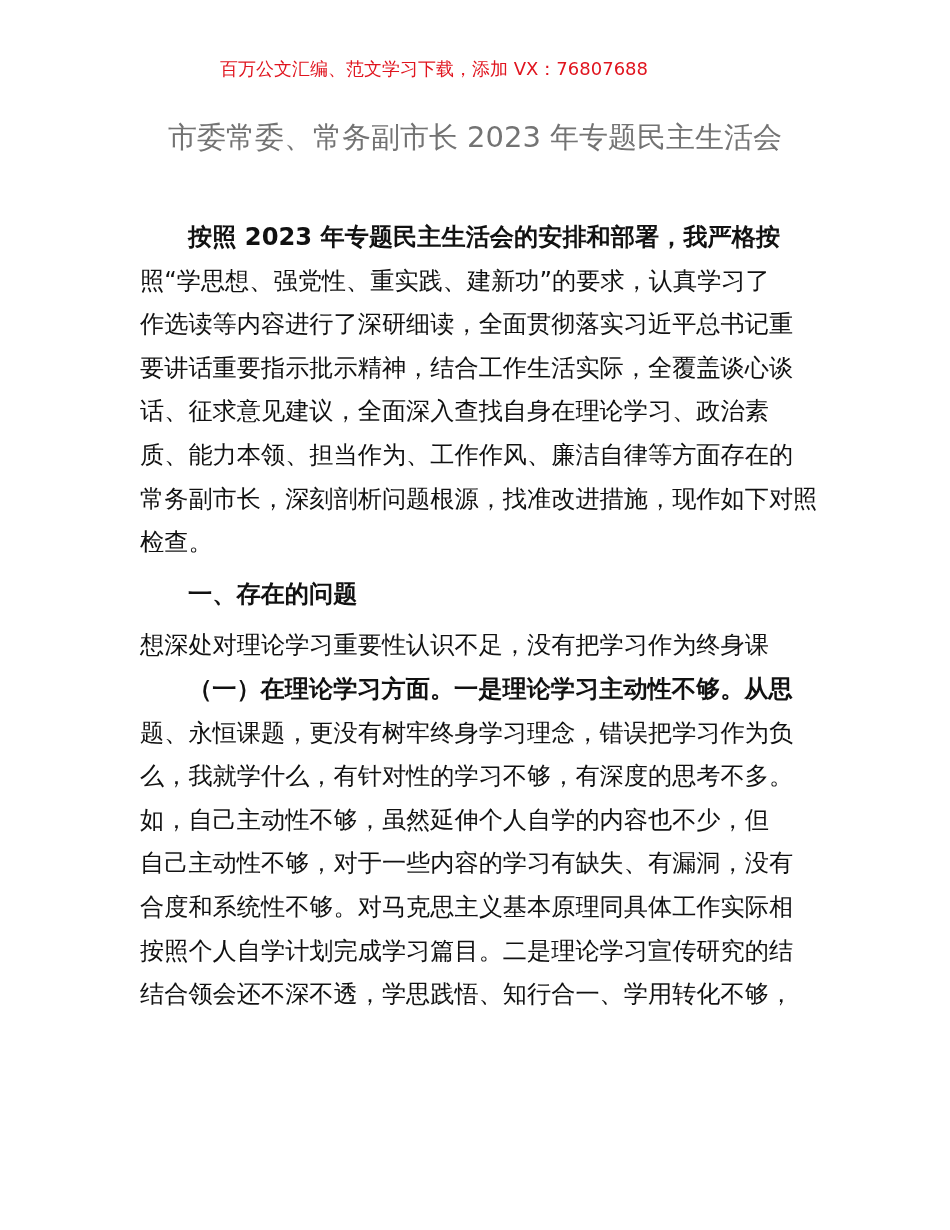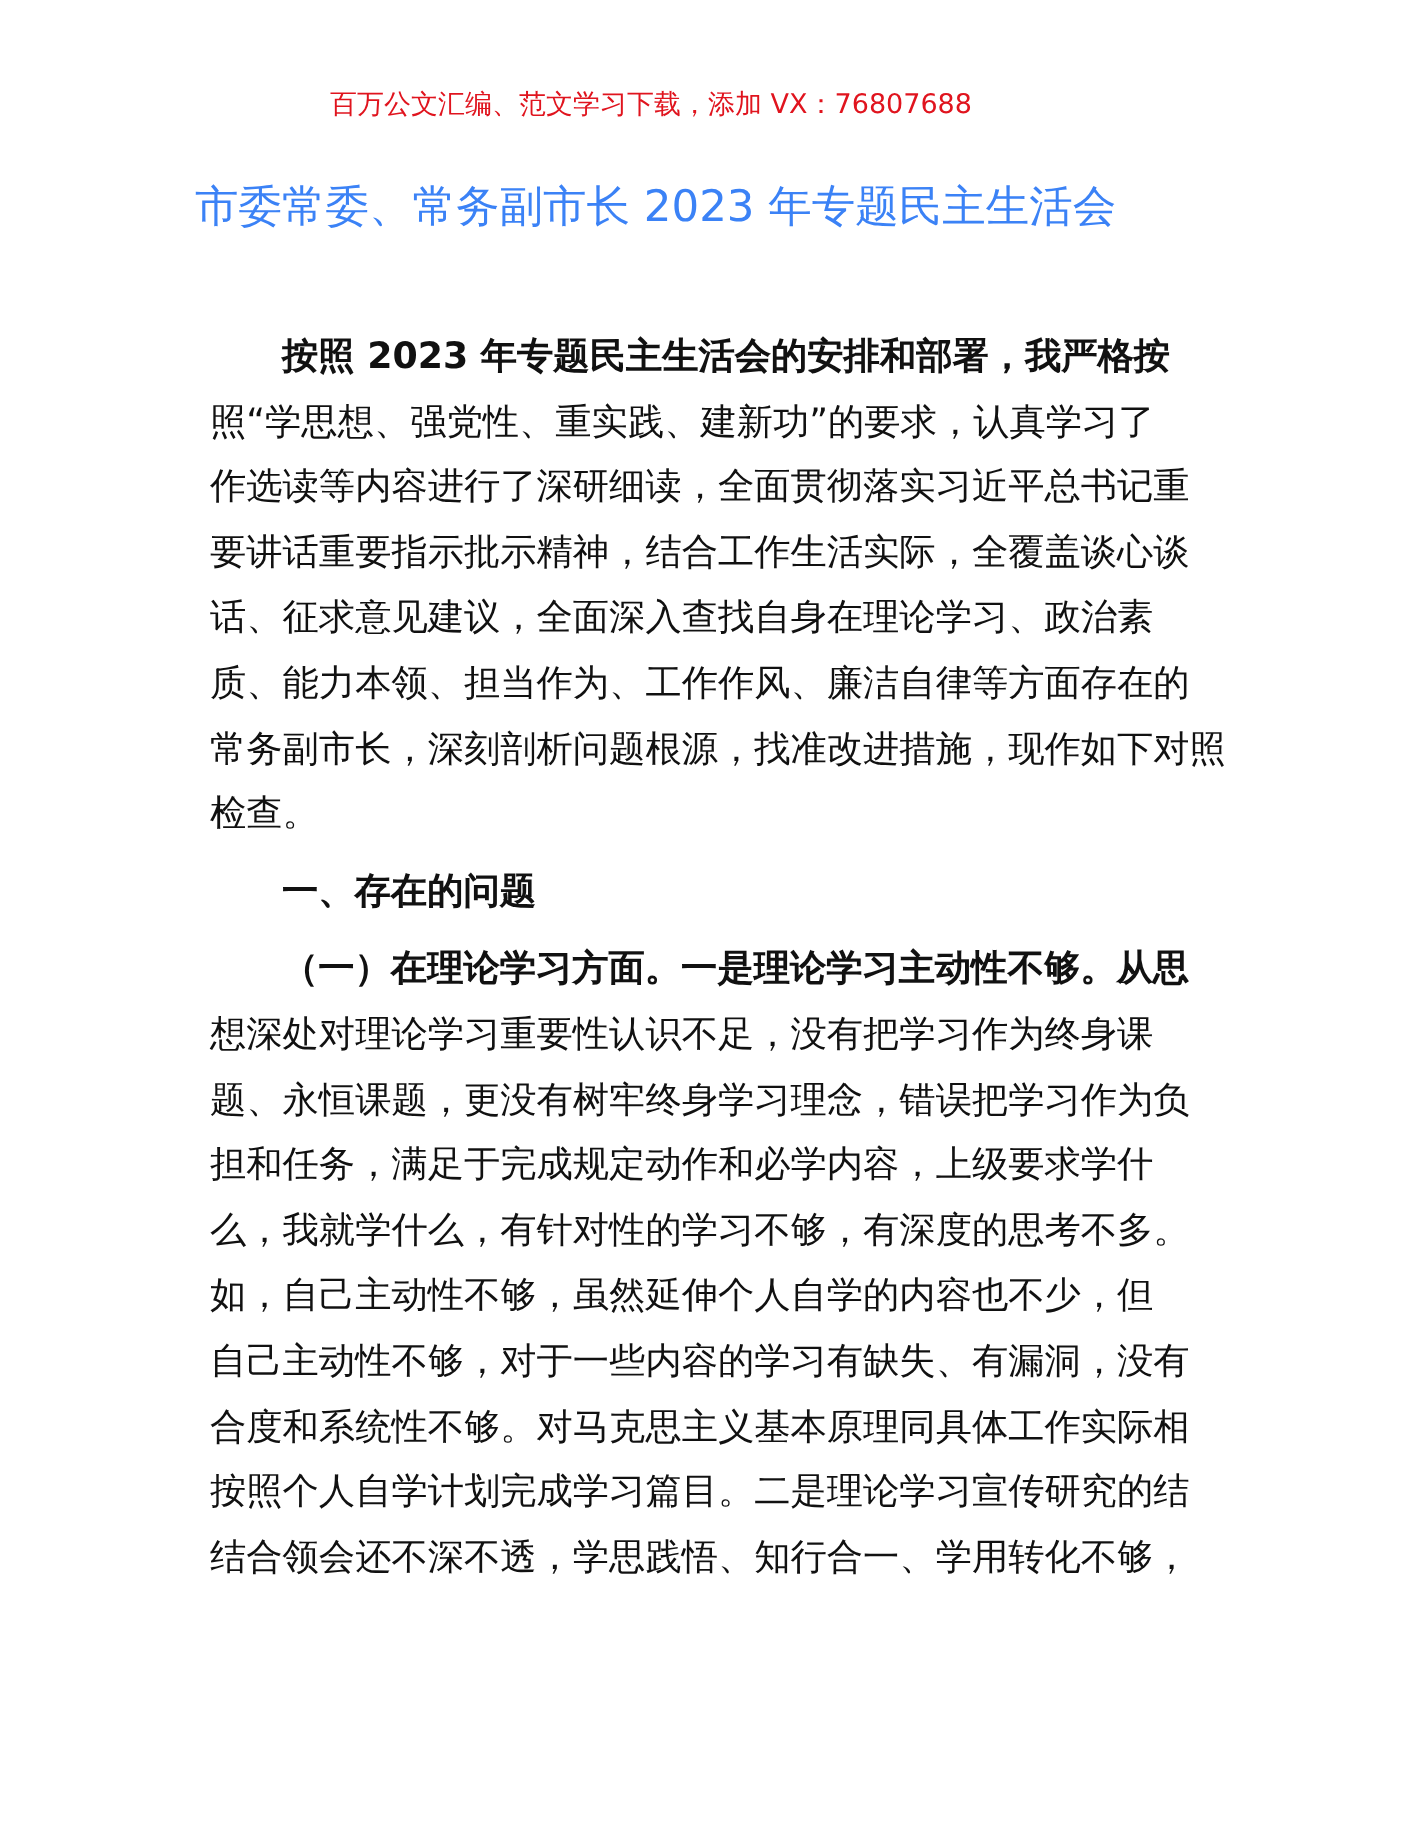--- a/index.html
+++ b/index.html
@@ -1,21 +1,21 @@
 <!DOCTYPE html>
 <html><head>
 <meta charset="utf-8">
 <style>
   html, body { margin: 0; padding: 0; background: #ffffff; }
   body { width: 950px; height: 1230px; position: relative; overflow: hidden;
          font-family: "DejaVu Sans", "Liberation Sans", sans-serif; color: #111111; }
   .header-note { position: absolute; top: 57px; left: 0; width: 868px; text-align: center;
          font-size: 18px; color: #e0141e; letter-spacing: 0px; }
-  .title { position: absolute; left: 130px; width: 690px; text-align: left;
-         font-size: 29px; color: #3b82f6; line-height: 43px; top: 116px; }
+  .title { position: absolute; left: 130px; width: 690px; text-align: center;
+         font-size: 29px; color: #737373; line-height: 43px; top: 116px; }
   .body-text { position: absolute; left: 140px; width: 672px; top: 216px;
          font-size: 24.2px; line-height: 43.6px; }
   .line { white-space: nowrap; display: block; height: 43.6px; overflow: visible; }
   .para-gap { height: 8px; }
   .indent { padding-left: 48px; font-weight: bold; }
 </style>
 </head>
 <body>
 
 <div class="header-note">百万公文汇编、范文学习下载，添加 VX：76807688</div>
@@ -32,24 +32,23 @@
     <span class="line">要讲话重要指示批示精神，结合工作生活实际，全覆盖谈心谈</span>
     <span class="line">话、征求意见建议，全面深入查找自身在理论学习、政治素</span>
     <span class="line">质、能力本领、担当作为、工作作风、廉洁自律等方面存在的</span>
     <span class="line">常务副市长，深刻剖析问题根源，找准改进措施，现作如下对照</span>
     <span class="line">检查。</span>
   </div>
   <div class="para-gap"></div>
   <span class="line indent">一、存在的问题</span>
   <div class="para-gap"></div>
   <div>
+    <span class="line">想深处对理论学习重要性认识不足，没有把学习作为终身课</span>
     <span class="line indent">（一）在理论学习方面。一是理论学习主动性不够。从思</span>
-    <span class="line">想深处对理论学习重要性认识不足，没有把学习作为终身课</span>
     <span class="line">题、永恒课题，更没有树牢终身学习理念，错误把学习作为负</span>
-    <span class="line">担和任务，满足于完成规定动作和必学内容，上级要求学什</span>
     <span class="line">么，我就学什么，有针对性的学习不够，有深度的思考不多。</span>
     <span class="line">如，自己主动性不够，虽然延伸个人自学的内容也不少，但</span>
     <span class="line">自己主动性不够，对于一些内容的学习有缺失、有漏洞，没有</span>
     <span class="line">合度和系统性不够。对马克思主义基本原理同具体工作实际相</span>
     <span class="line">按照个人自学计划完成学习篇目。二是理论学习宣传研究的结</span>
     <span class="line">结合领会还不深不透，学思践悟、知行合一、学用转化不够，</span>
   </div>
 </div>
 
 </body></html>

